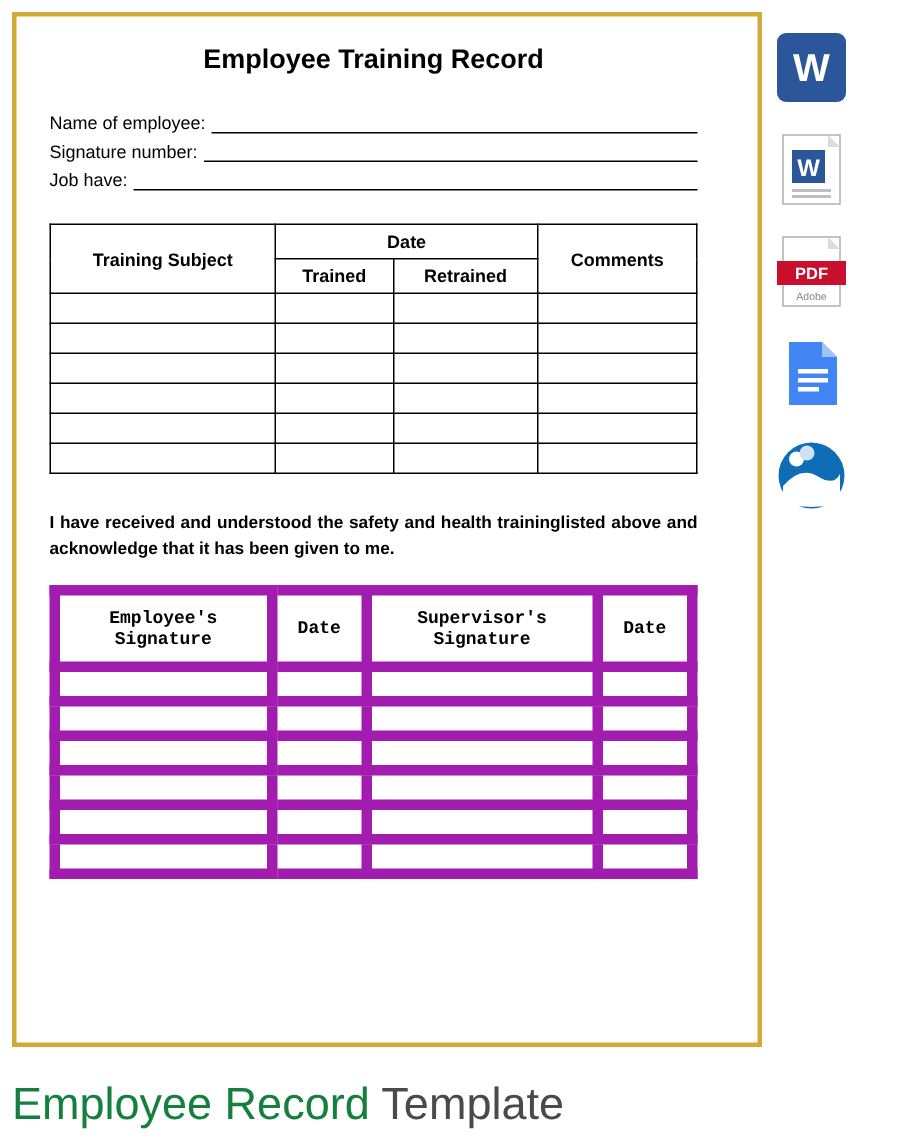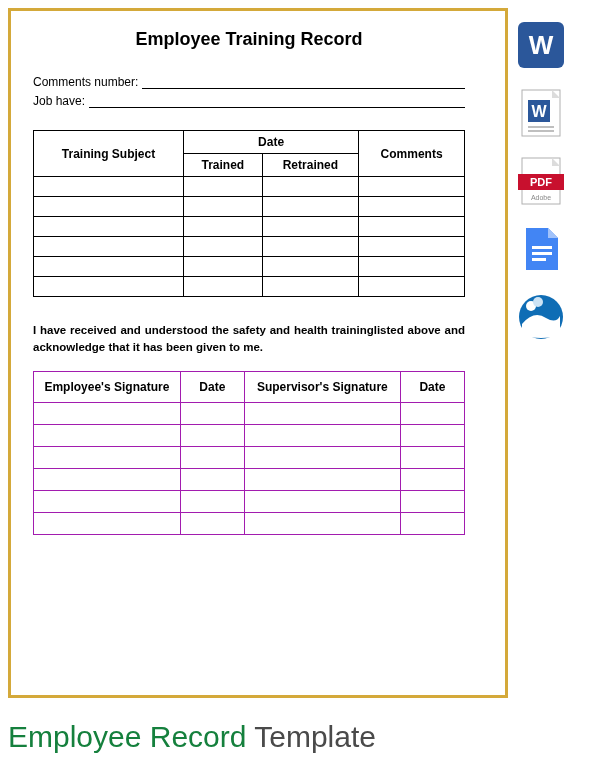--- a/index.html
+++ b/index.html
@@ -66,23 +66,24 @@
     margin-top: 25px;
     line-height: 1.5;
   }
   .sig-table {
     width: 100%;
     border-collapse: collapse;
     margin-top: 14px;
     font-size: 12px;
   }
   .sig-table th, .sig-table td {
-    border: 1px solid #a21caf;
+    border: 7px solid #a21caf;
     padding: 8px 6px;
     text-align: center;
+    font-family: Liberation Mono, monospace;
   }
   .sig-table th { font-weight: bold; }
   .sig-table td { height: 22px; }
   .sidebar {
     display: flex;
     flex-direction: column;
     gap: 18px;
     align-items: center;
     padding-top: 12px;
   }
@@ -102,21 +103,25 @@
   .caption .bold { color: #15803d; font-weight: 400; }
 </style>
 </head>
 <body>
 
 <div class="page-wrap">
   <div class="document">
     <div class="doc-title">Employee Training Record</div>
 
     <div class="field-row">
-      <span class="field-label">Comments number:</span>
+      <span class="field-label">Name of employee:</span>
+      <span class="field-line"></span>
+    </div>
+    <div class="field-row">
+      <span class="field-label">Signature number:</span>
       <span class="field-line"></span>
     </div>
     <div class="field-row">
       <span class="field-label">Job have:</span>
       <span class="field-line"></span>
     </div>
 
     <table class="training-table">
       <thead>
         <tr>

